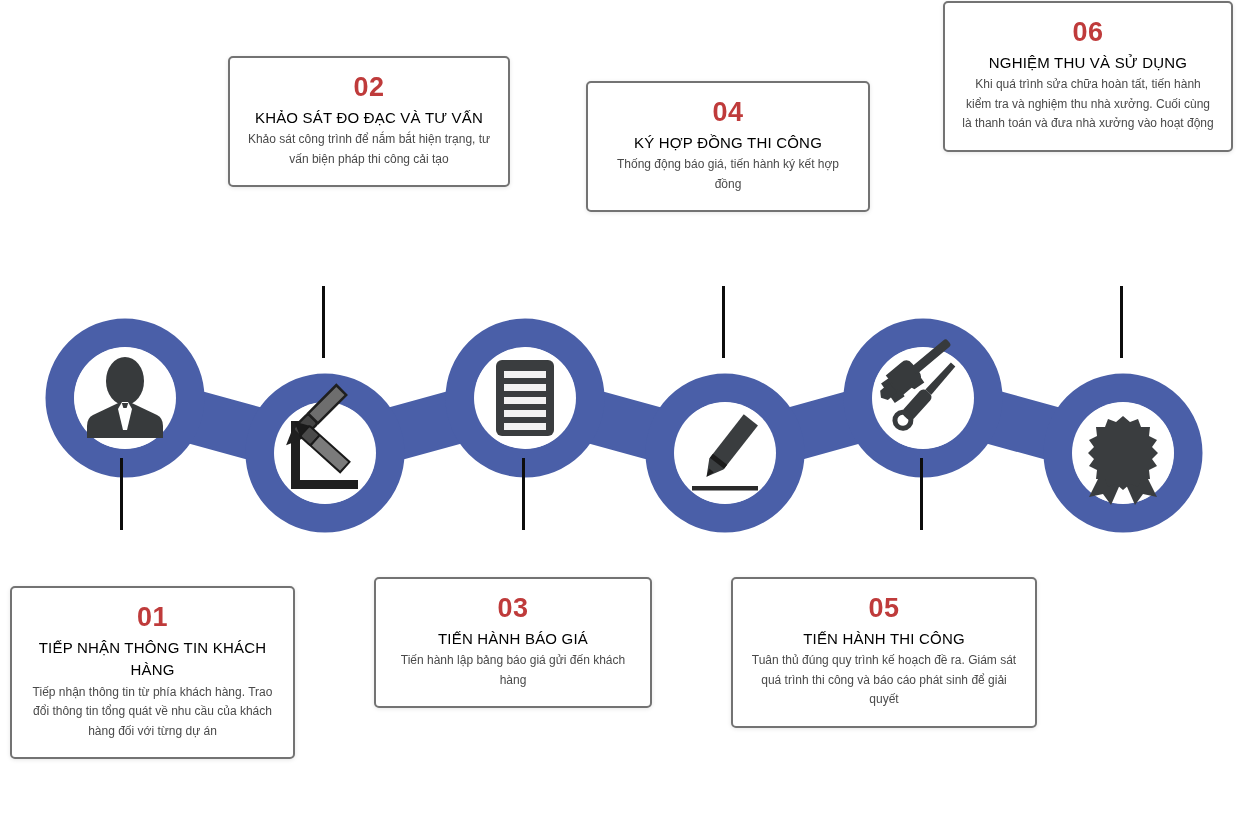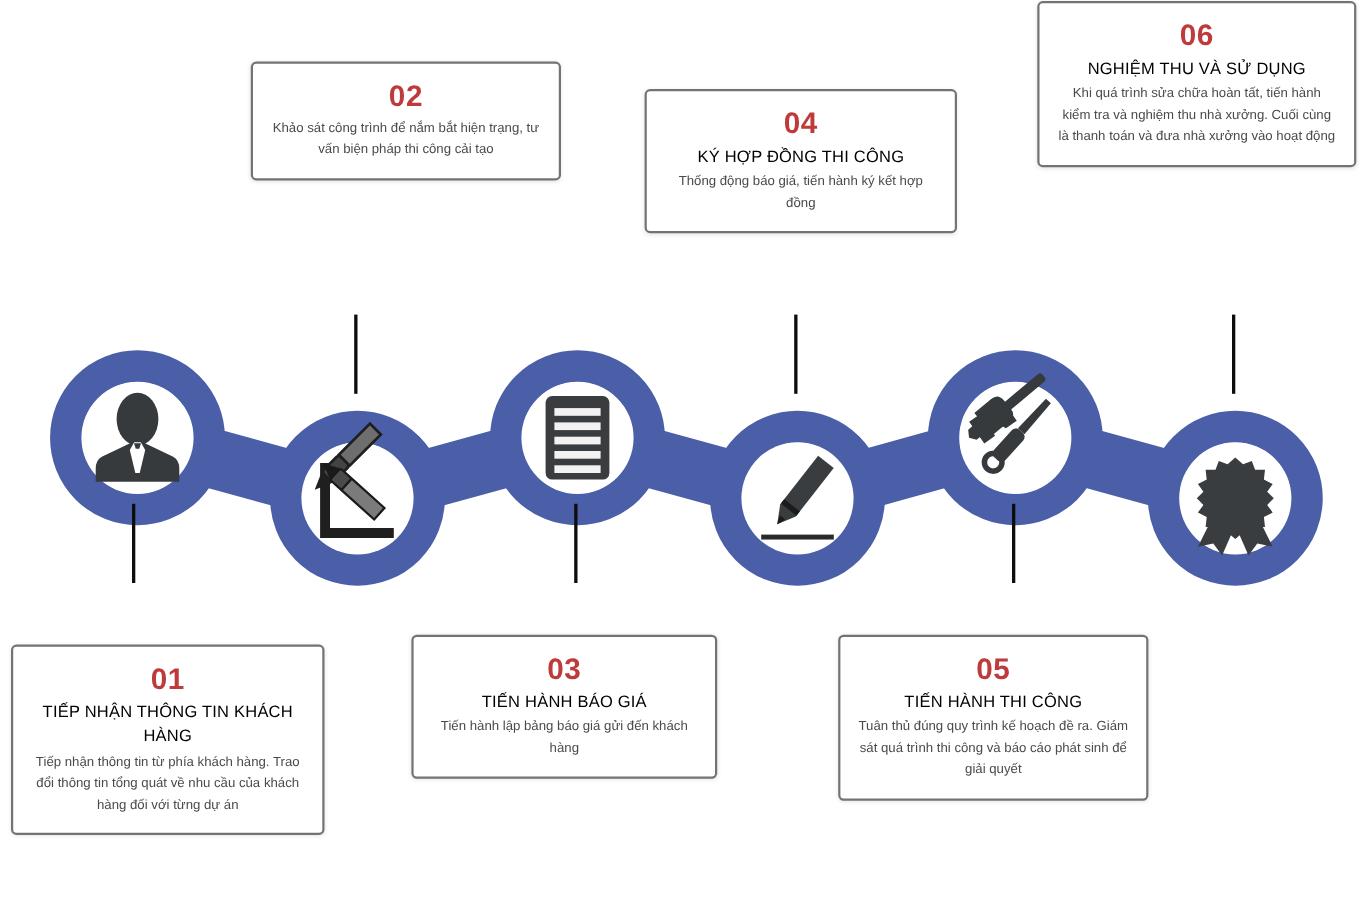--- a/index.html
+++ b/index.html
@@ -58,21 +58,21 @@
     line-height: 1.62;
   }
 
   
   #card-02 { left: 228px;  top: 56px;  width: 282px; }
   #card-04 { left: 586px;  top: 81px;  width: 284px; }
   #card-06 { left: 943px;  top: 1px;   width: 290px; }
   
   #card-01 { left: 10px;   top: 586px; width: 285px; }
   #card-03 { left: 374px;  top: 577px; width: 278px; }
-  #card-05 { left: 762px;  top: 577px; width: 282px; }
+  #card-05 { left: 731px;  top: 577px; width: 306px; }
 
   
   #chain-svg {
     position: absolute;
     left: 0;
     top: 258px;
     width: 1241px;
     height: 290px;
   }
 
@@ -201,20 +201,21 @@
 
   <div class="tick up" id="tick-02"></div>
   <div class="tick up" id="tick-04"></div>
   <div class="tick up" id="tick-06"></div>
   <div class="tick down" id="tick-01"></div>
   <div class="tick down" id="tick-03"></div>
   <div class="tick down" id="tick-05"></div>
 
   <div class="step-card" id="card-02">
     <div class="card-number">02</div>
+    <div class="card-title">KHẢO SÁT ĐO ĐẠC VÀ TƯ VẤN</div>
     <div class="card-body">Khảo sát công trình để nắm bắt hiện trạng, tư vấn biện pháp thi công cải tạo</div>
   </div>
 
   <div class="step-card" id="card-04">
     <div class="card-number">04</div>
     <div class="card-title">KÝ HỢP ĐỒNG THI CÔNG</div>
     <div class="card-body">Thống động báo giá, tiến hành ký kết hợp đồng</div>
   </div>
 
   <div class="step-card" id="card-06">

